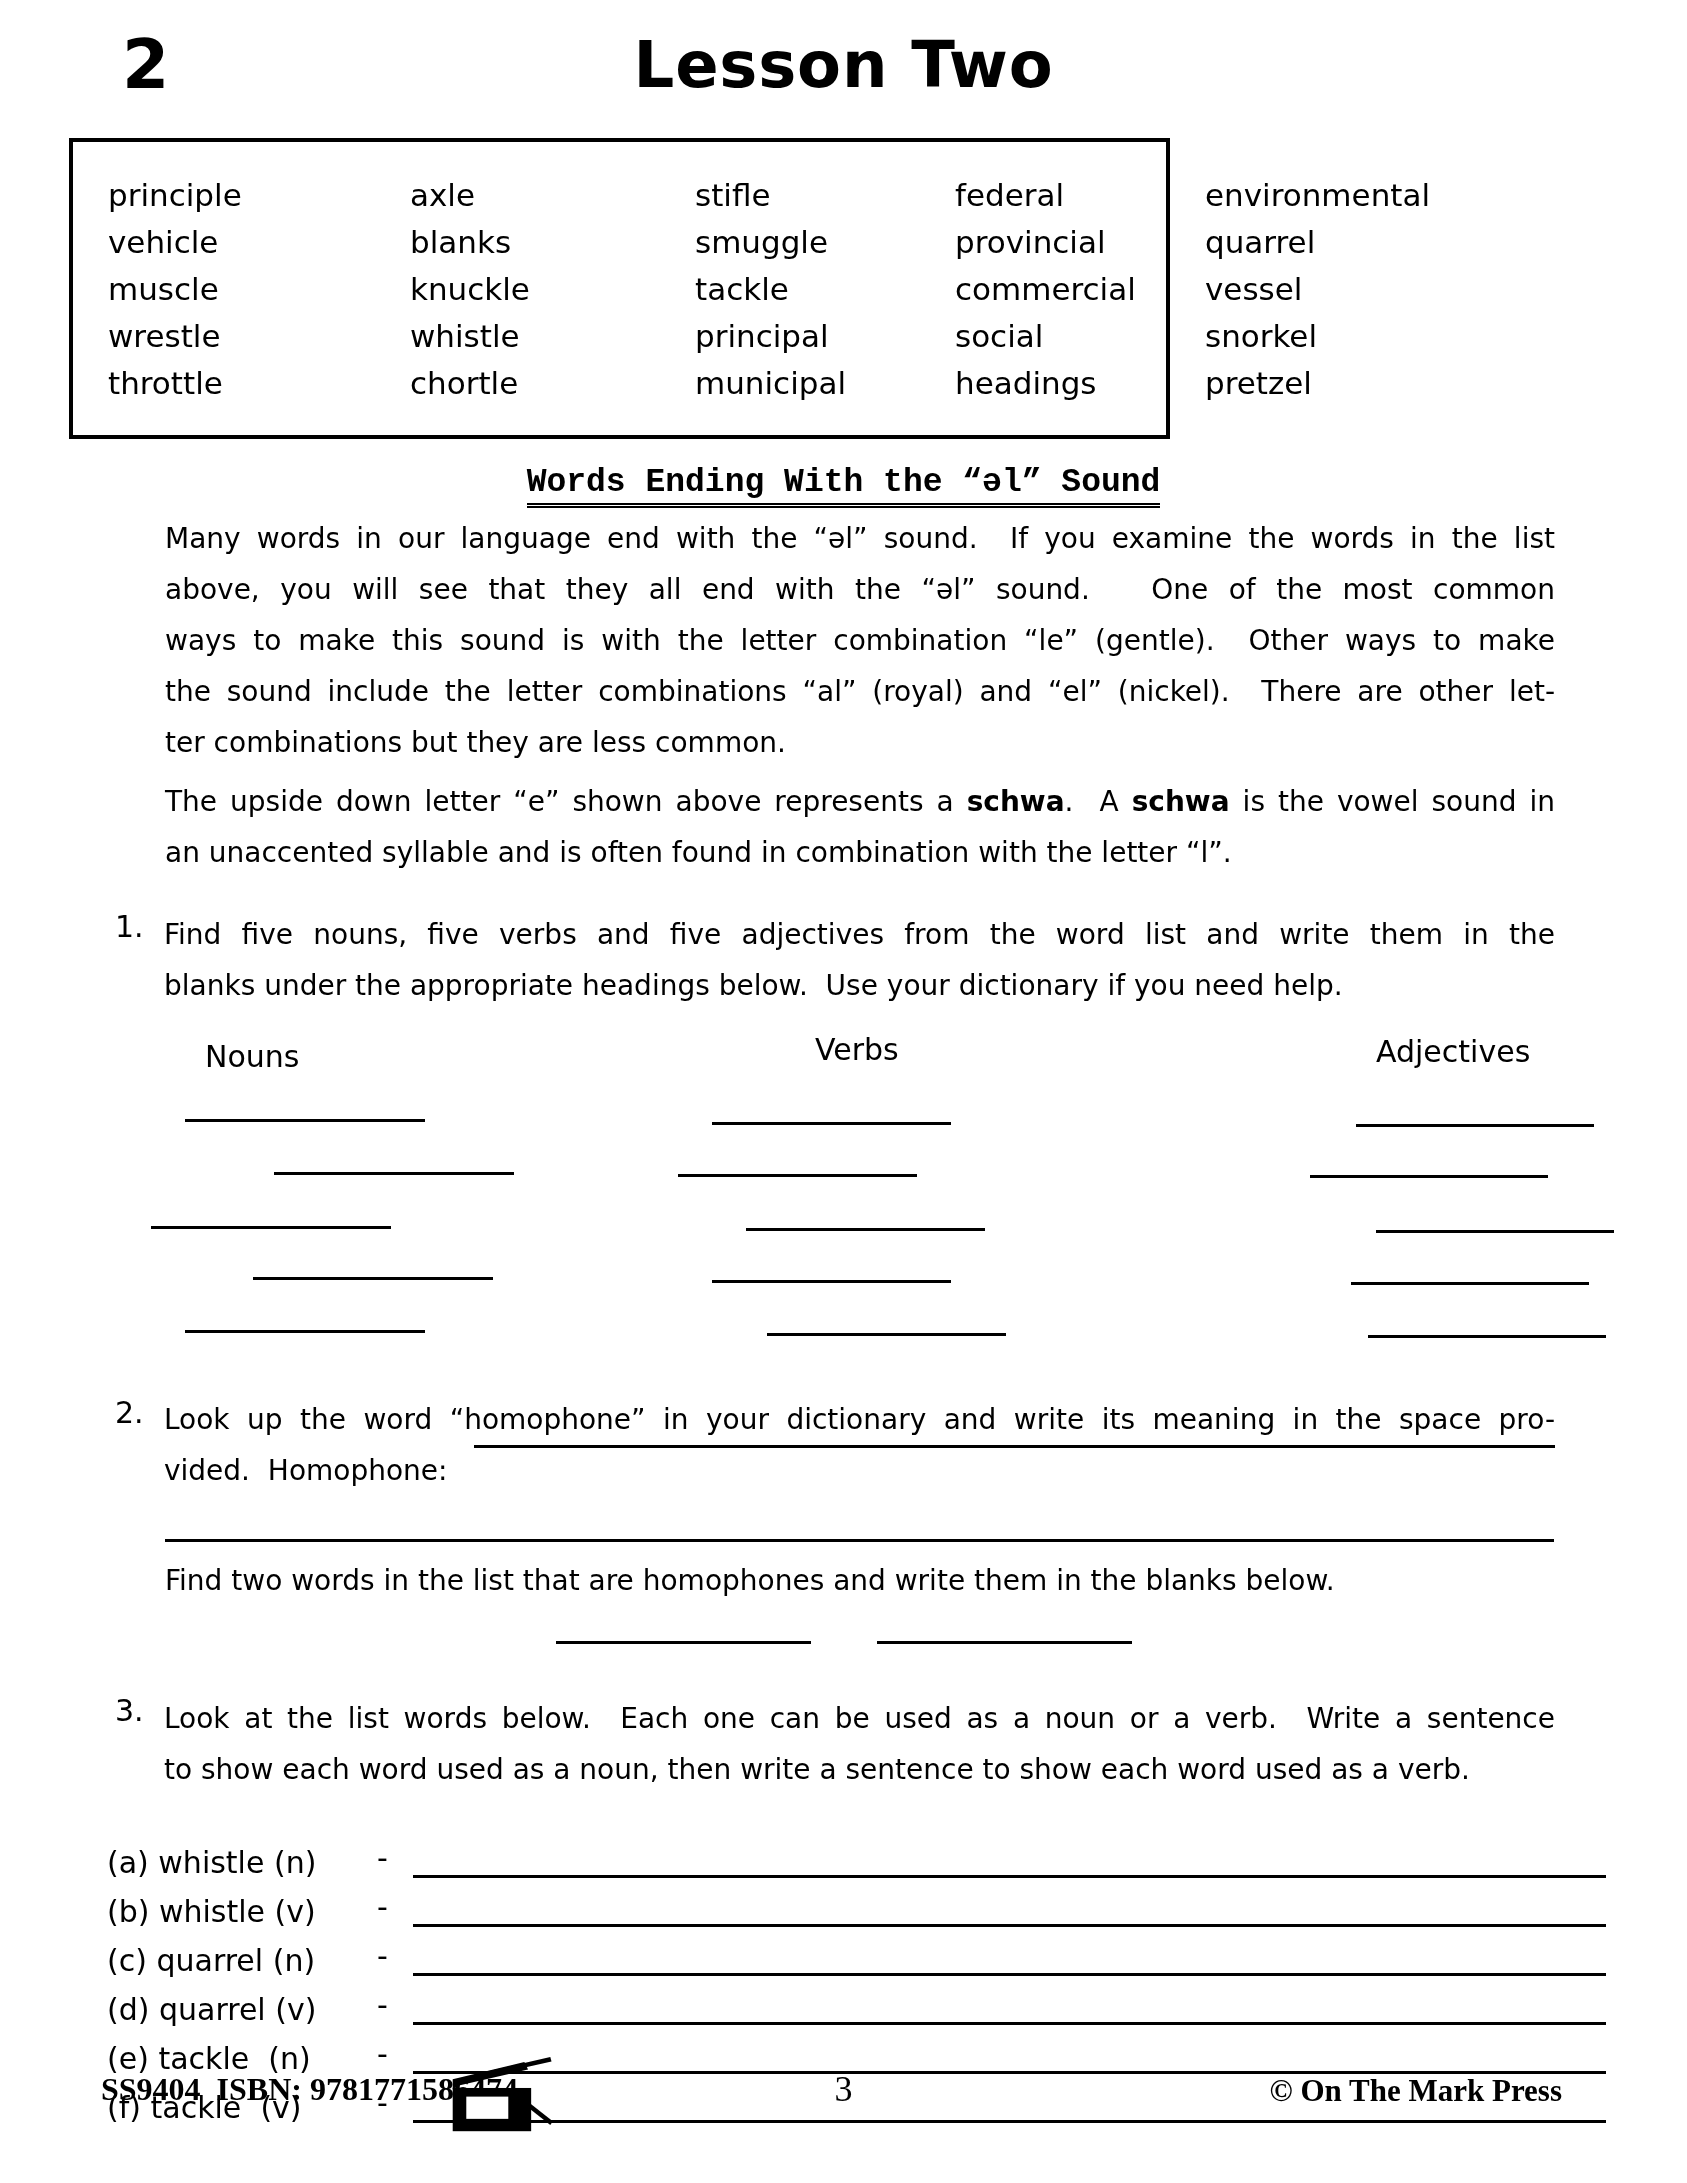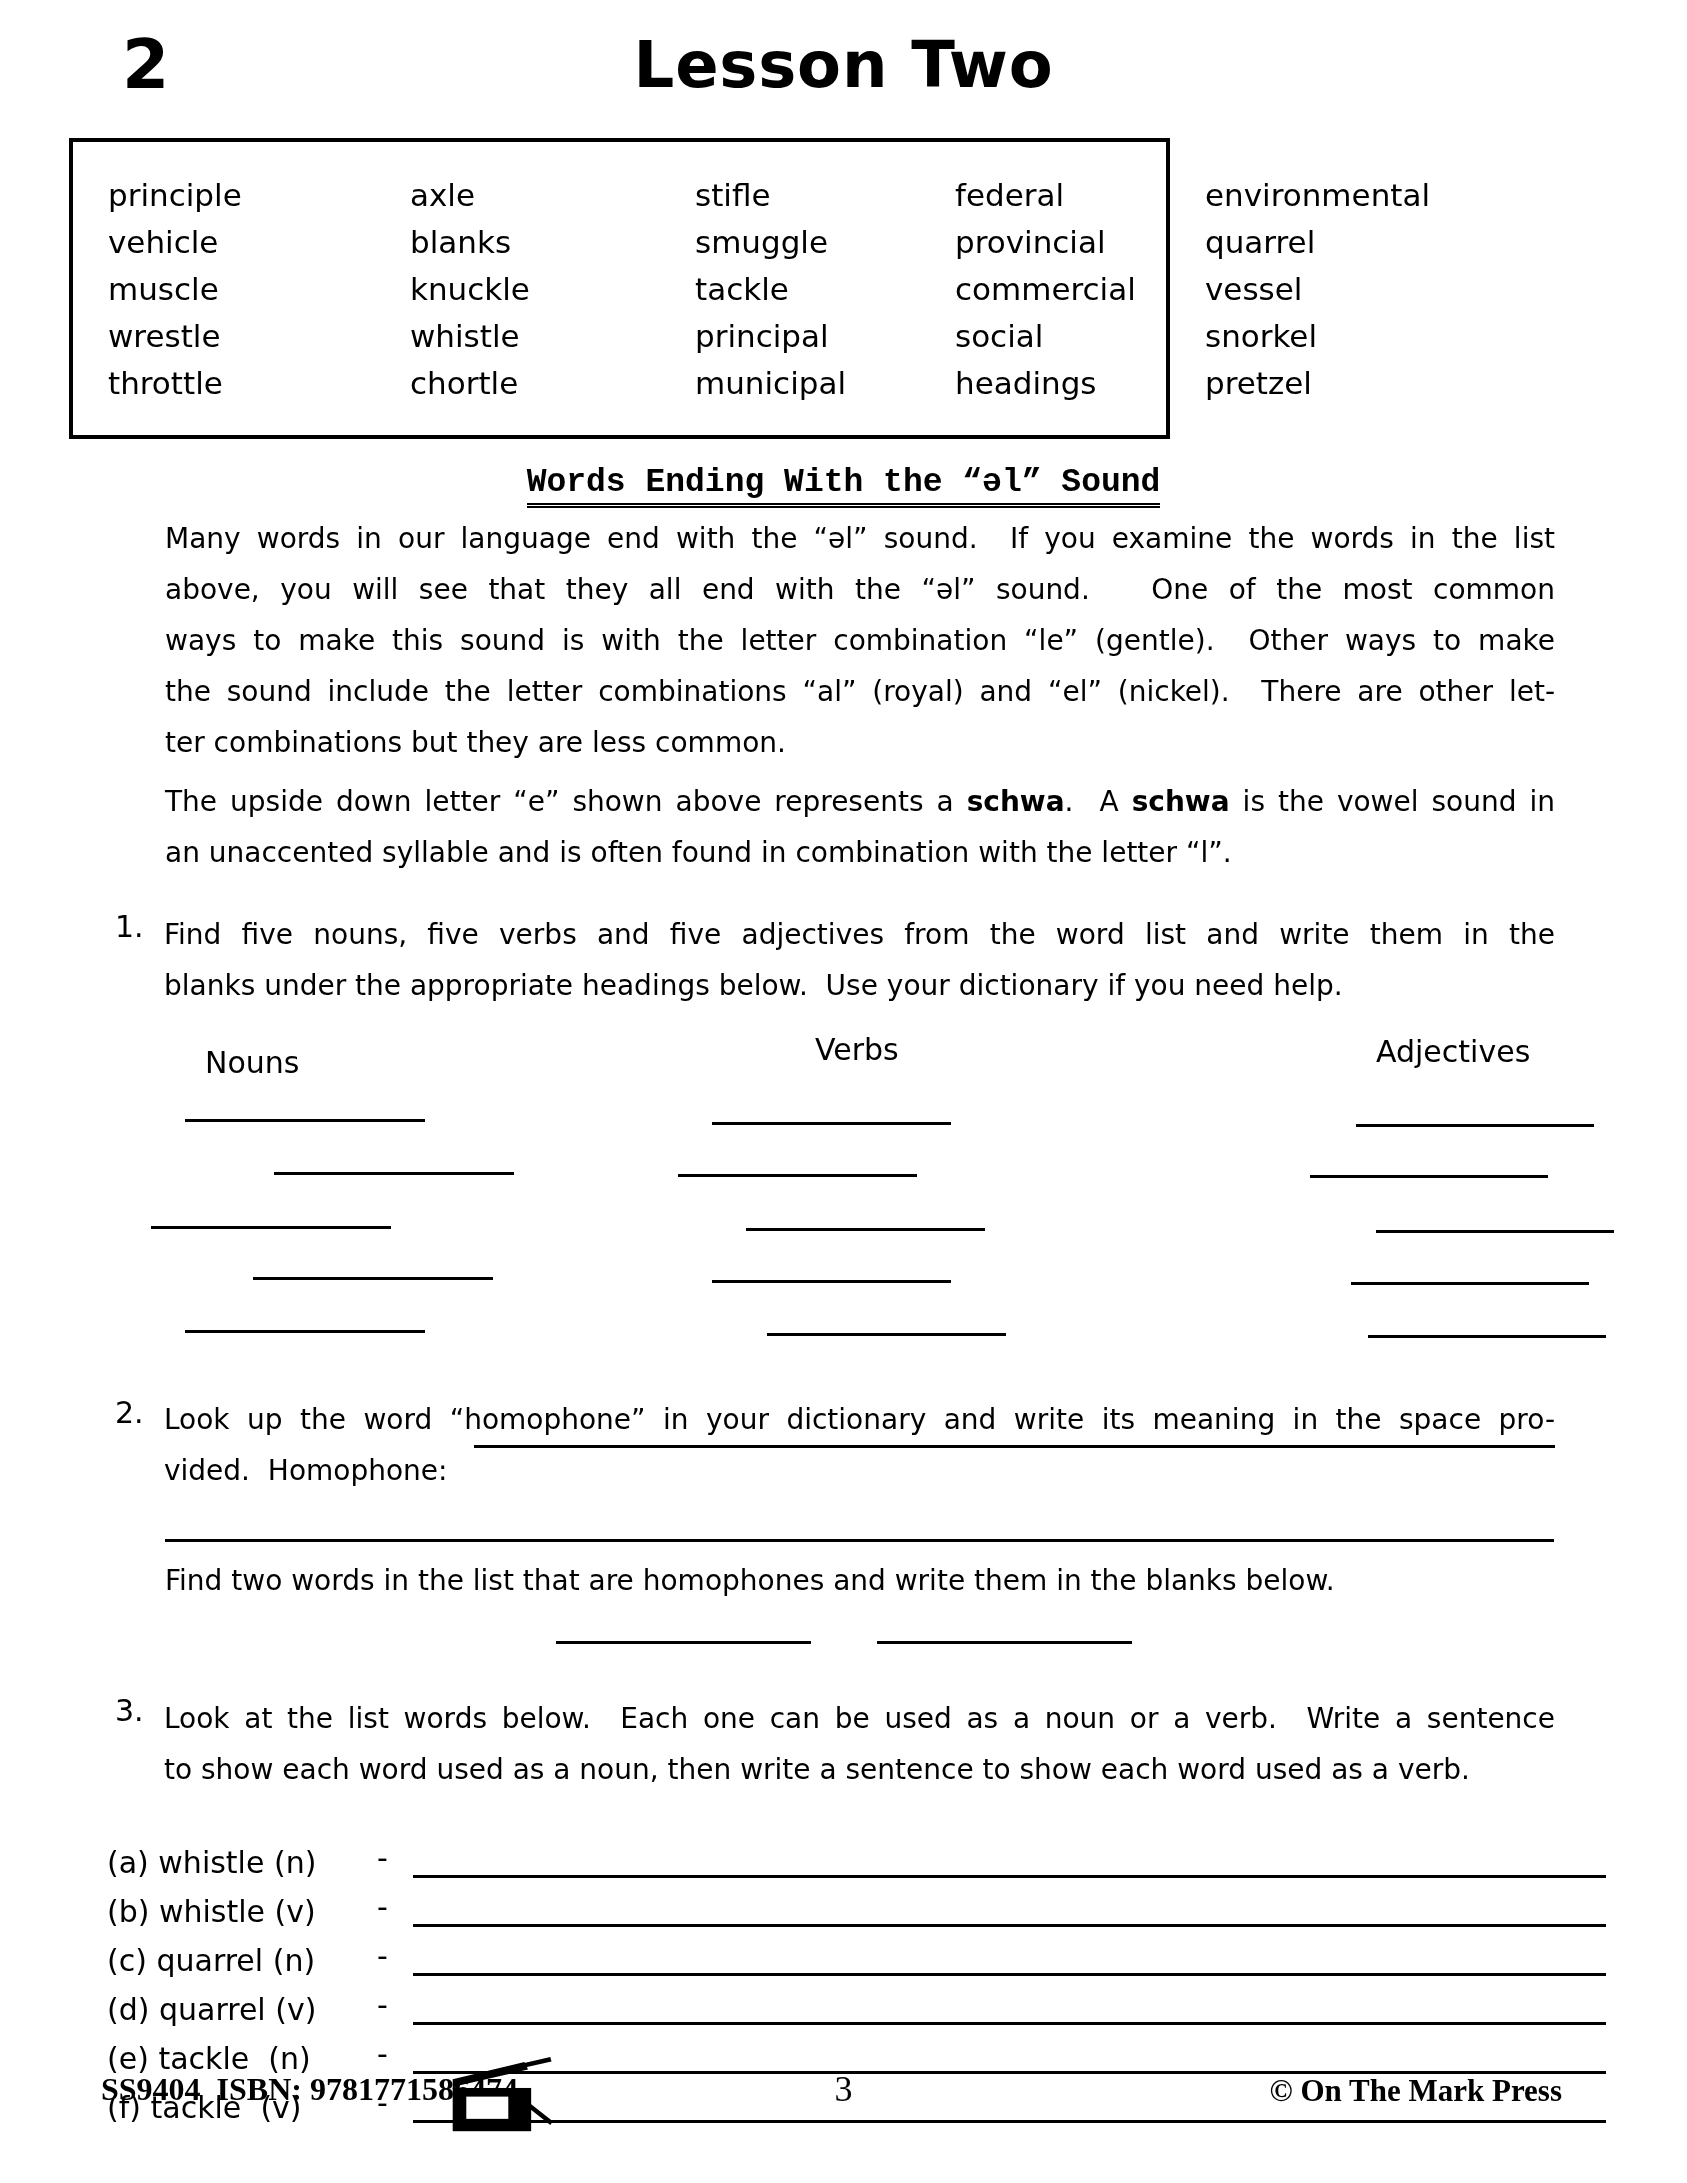--- a/index.html
+++ b/index.html
@@ -23,21 +23,21 @@
   .lline{white-space:pre-wrap;}
   .para2{margin-top:8.2px;}
   
   .q{display:flex;margin:0 132px 0 115px;}
   .qn{width:49px;flex-shrink:0;font-size:30px;padding-top:0.8px;}
   .qt{flex:1;font-size:28px;line-height:51px;}
   .q1{margin-top:31px;}
   
   .cols{position:relative;height:354px;margin-top:16.5px;}
   .col-h{position:absolute;font-size:30px;}
-  .h-nouns{left:205px;top:18px;}
+  .h-nouns{left:205px;top:12px;}
   .h-verbs{left:815px;top:5px;}
   .h-adjectives{left:1376px;top:6.6px;}
   .wl{position:absolute;border-top:3.3px solid #000;height:0;}
   .c1r1{left:185px;top:92px;width:240px}.c1r2{left:274px;top:145px;width:240px}
   .c1r3{left:151px;top:199px;width:240px}.c1r4{left:253px;top:250px;width:240px}
   .c1r5{left:185px;top:303px;width:240px}
   .c2r1{left:712px;top:95px;width:239px}.c2r2{left:678px;top:147px;width:239px}
   .c2r3{left:746px;top:201px;width:239px}.c2r4{left:712px;top:253px;width:239px}
   .c2r5{left:767px;top:306px;width:239px}
   .c3r1{left:1356px;top:97px;width:238px}.c3r2{left:1310px;top:148px;width:238px}

